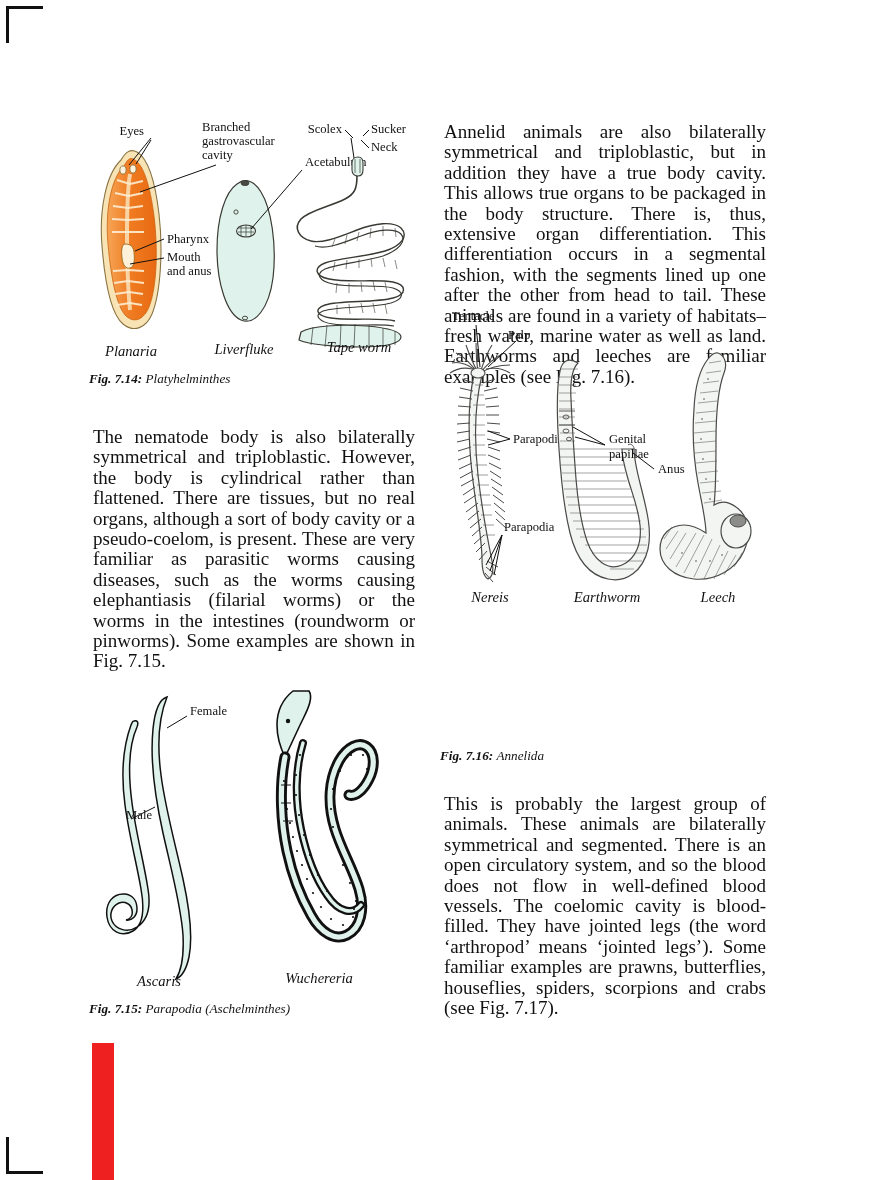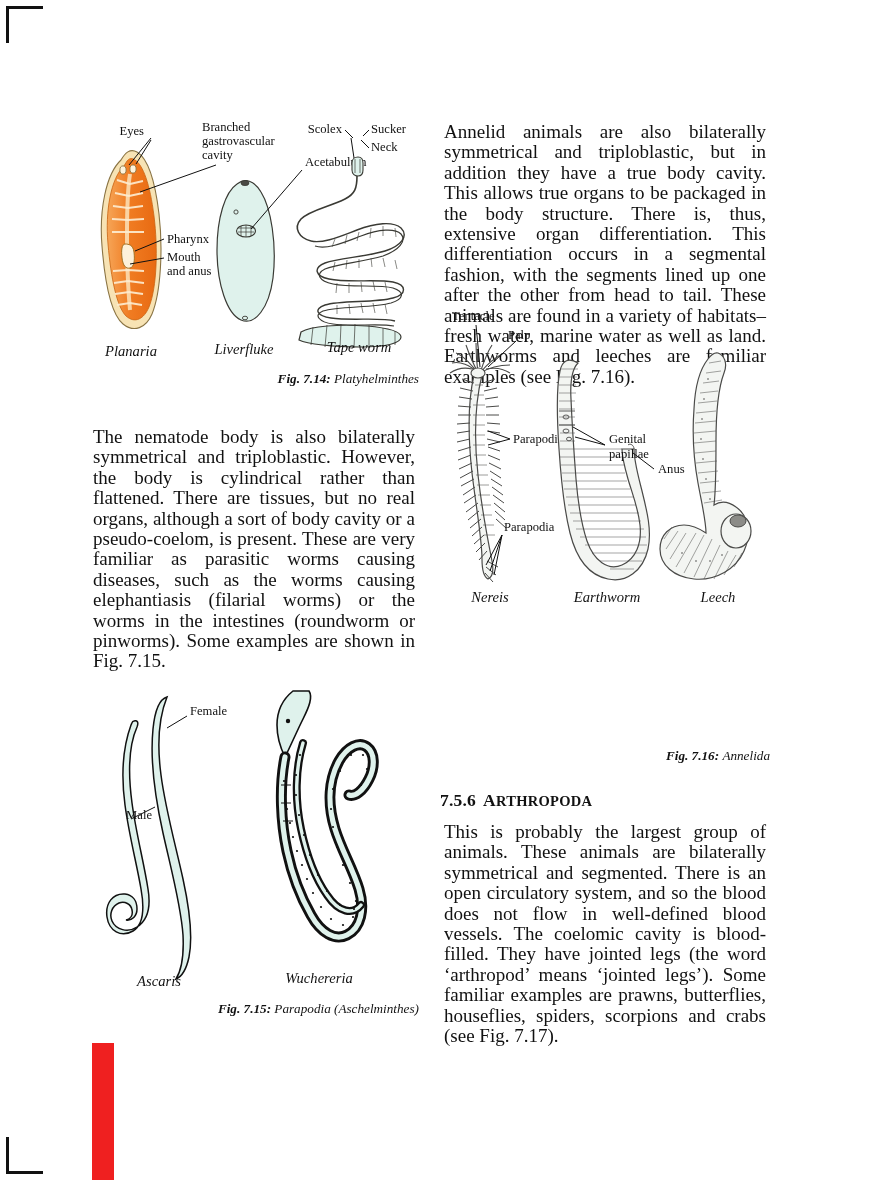--- a/index.html
+++ b/index.html
@@ -84,21 +84,21 @@
     font-size: 19px;
     line-height: 20.4px;
     text-align: justify;
     text-justify: inter-word;
     margin: 4px;
     hyphens: none;
   }
 
   .fig-caption {
     font-size: 13.2px;
-    text-align: right;
+    text-align: left;
     margin: 0;
   }
   .fig-caption .fignum {
     font-weight: bold;
     font-style: italic;
   }
   .fig-caption .figtitle {
     font-style: italic;
   }
 
@@ -527,19 +527,16 @@
         <text class="sp-name" x="276" y="299" text-anchor="middle">Leech</text>
       </svg>
     </div>
 
     <p class="fig-caption" id="cap-716">
       <span class="fignum">Fig. 7.16:</span>
       <span class="figtitle">Annelida</span>
     </p>
 
     <div id="sec-756">
-      <h2 class="section-head">
-        <span class="num">7.5.6</span><span class="smallcaps"><span class="cap">A</span><span>RTHROPODA</span></span>
-      </h2>
       <p class="body-text">This is probably the largest group of animals. These animals are bilaterally symmetrical and segmented. There is an open circulatory system, and so the blood does not flow in well-defined blood vessels. The coelomic cavity is blood-filled. They have jointed legs (the word ‘arthropod’ means ‘jointed legs’). Some familiar examples are prawns, butterflies, houseflies, spiders, scorpions and crabs (see Fig. 7.17).</p>
     </div>
   </div>
 </div>
 
 </body></html>

